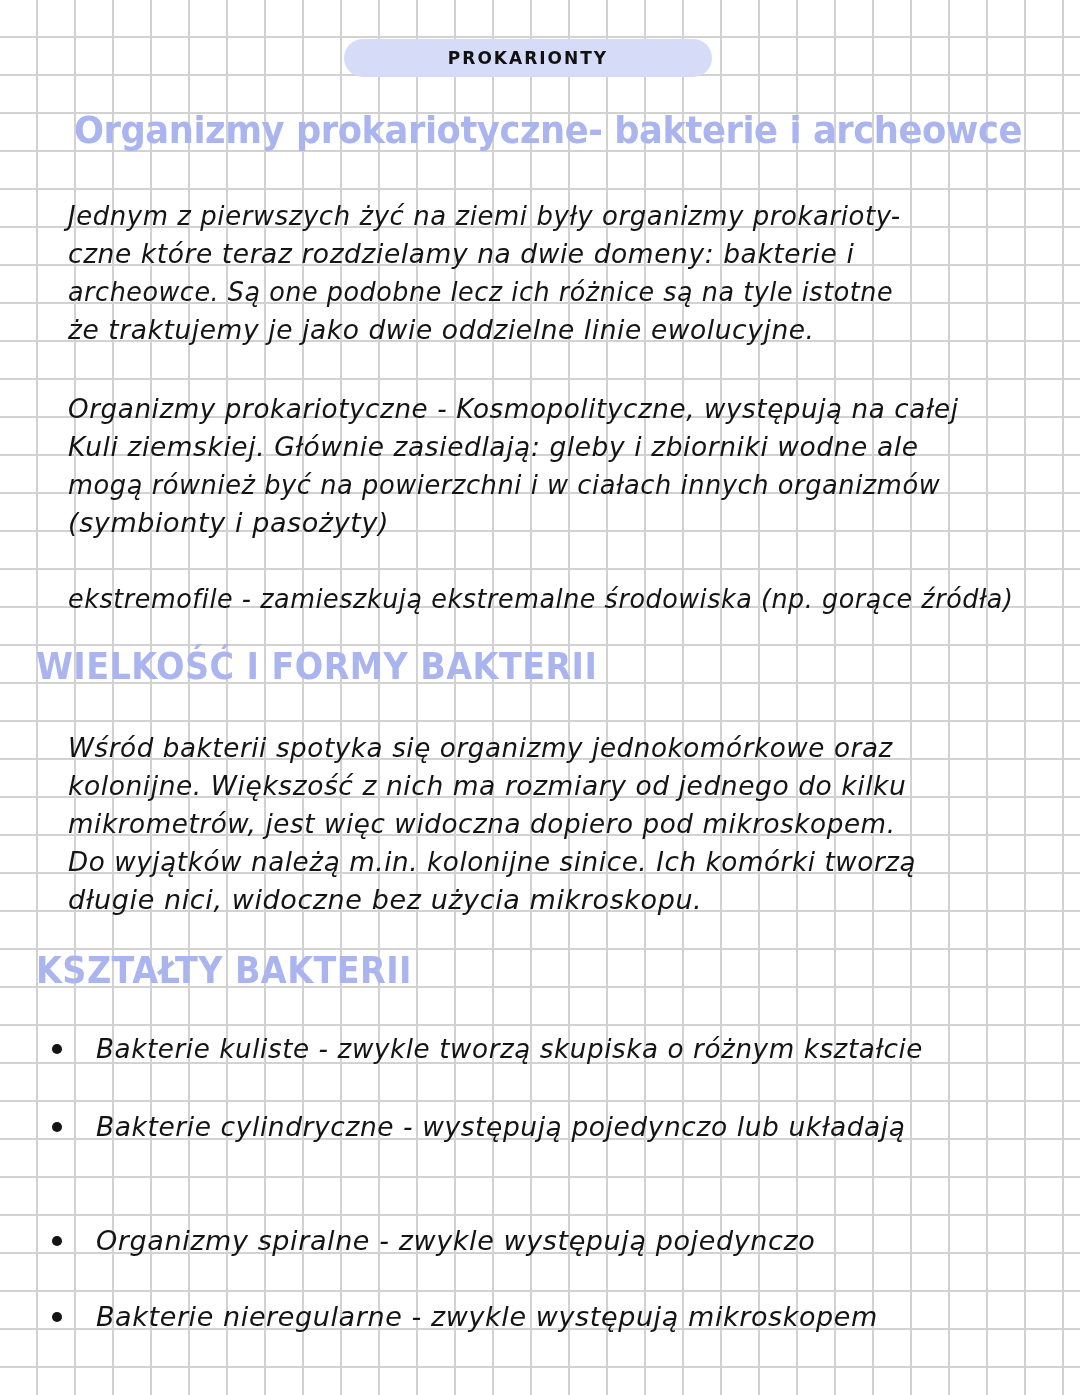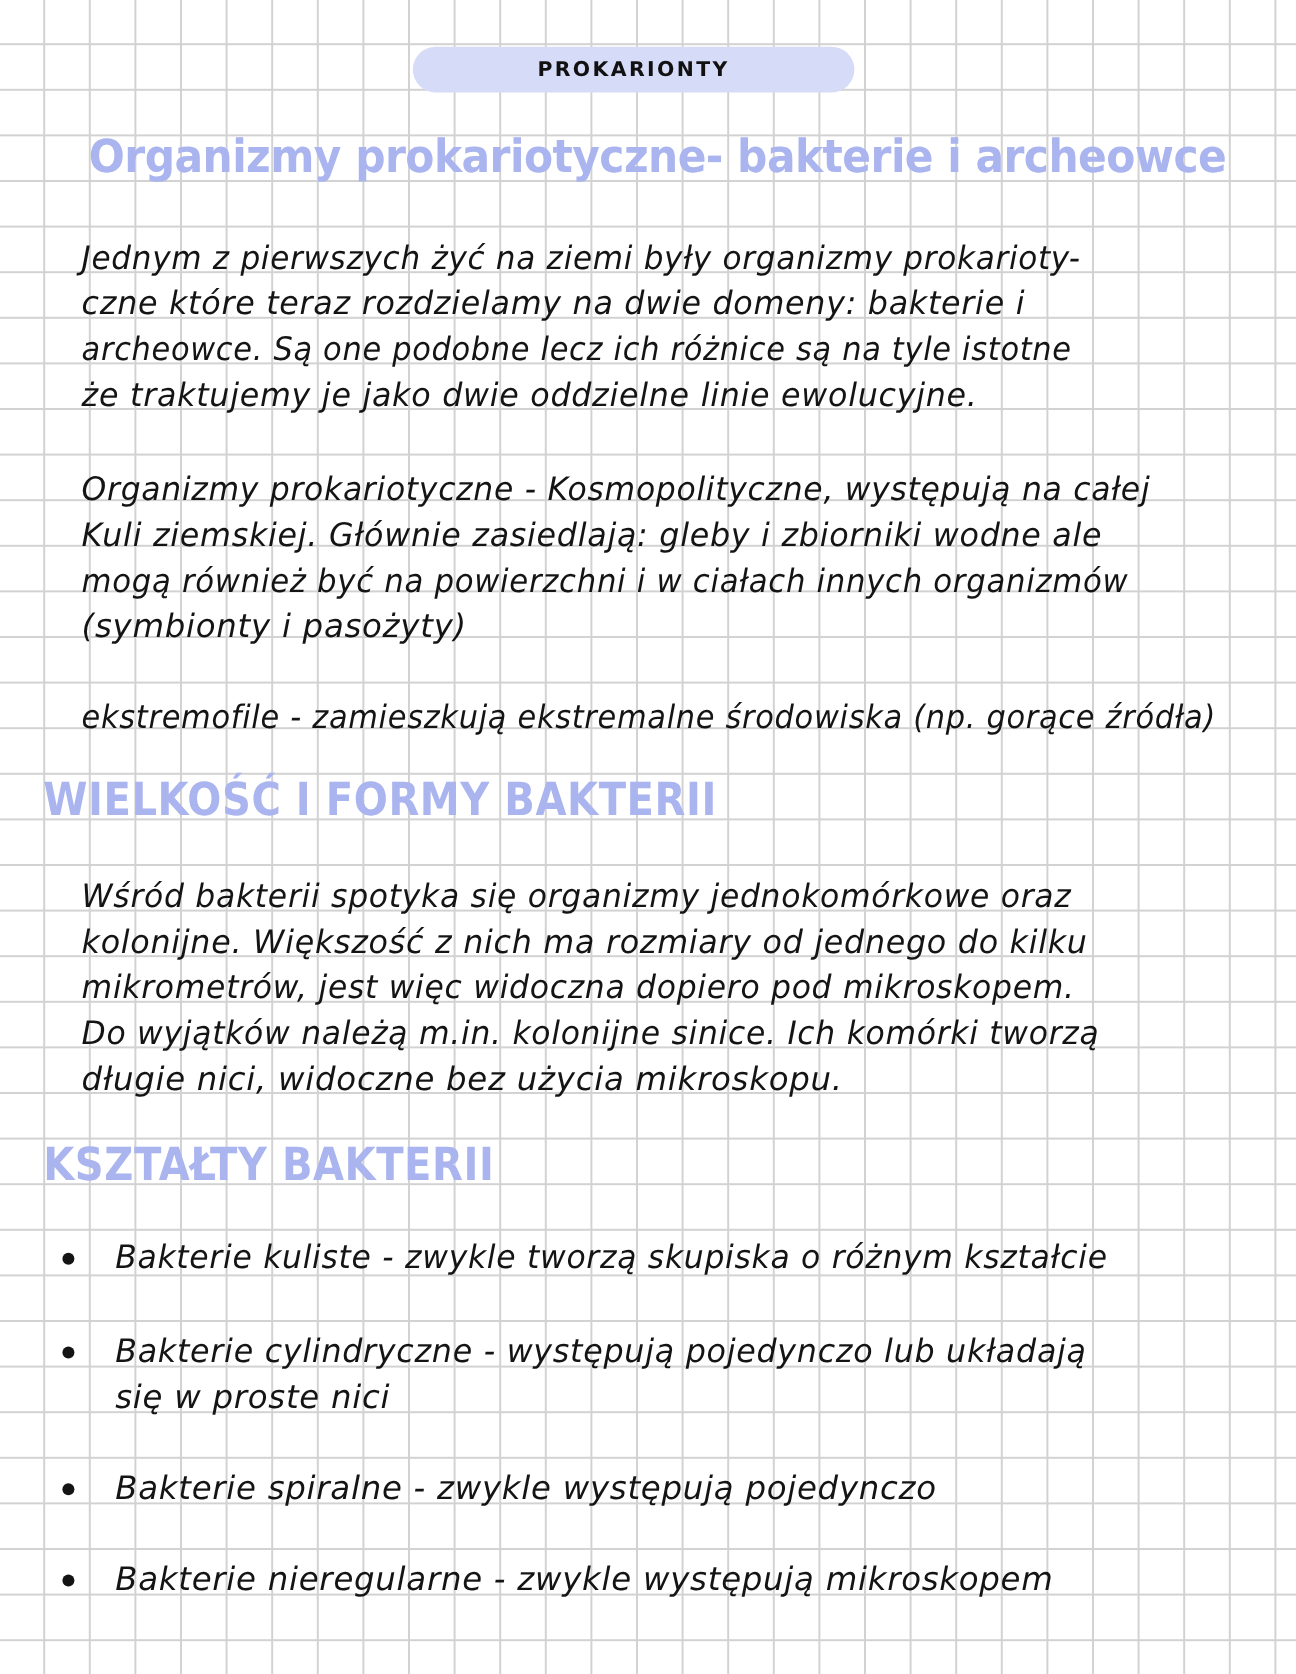--- a/index.html
+++ b/index.html
@@ -165,27 +165,26 @@
     <div class="bullet" style="top:0px;">
       <span class="bullet-dot"></span>
       <div class="bullet-text">
         <span class="line" style="transform:scaleX(0.97);">Bakterie kuliste - zwykle tworzą skupiska o różnym kształcie</span>
       </div>
     </div>
     <div class="bullet" style="top:78px;">
       <span class="bullet-dot"></span>
       <div class="bullet-text">
         <span class="line" style="transform:scaleX(0.98);">Bakterie cylindryczne - występują pojedynczo lub układają</span>
-        <span class="line">się w proste nici</span>
       </div>
     </div>
     <div class="bullet" style="top:192px;">
       <span class="bullet-dot"></span>
       <div class="bullet-text">
-        <span class="line">Bakterie spiralne - zwykle występują pojedynczo</span>
+        <span class="line">Organizmy spiralne - zwykle występują pojedynczo</span>
       </div>
     </div>
     <div class="bullet" style="top:268px;">
       <span class="bullet-dot"></span>
       <div class="bullet-text">
         <span class="line">Bakterie nieregularne - zwykle występują mikroskopem</span>
       </div>
     </div>
   </div>
 

